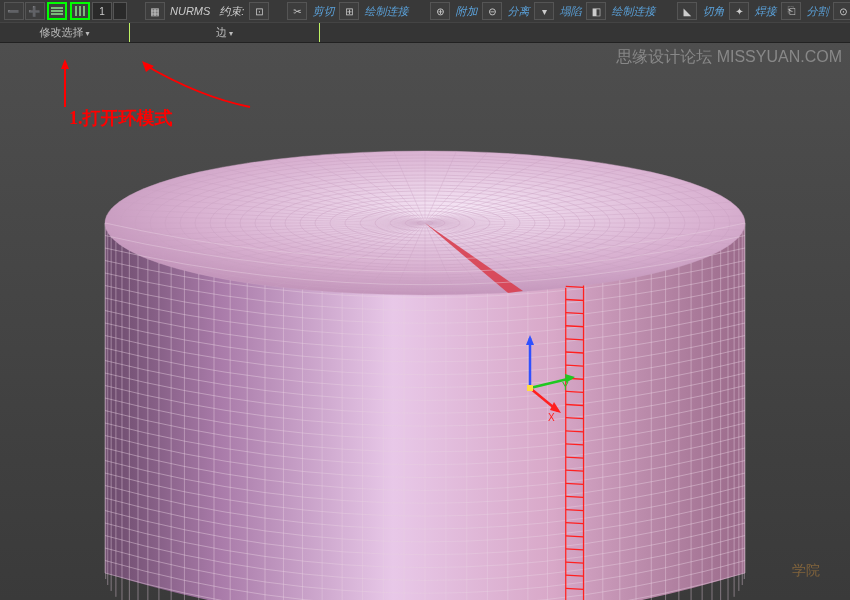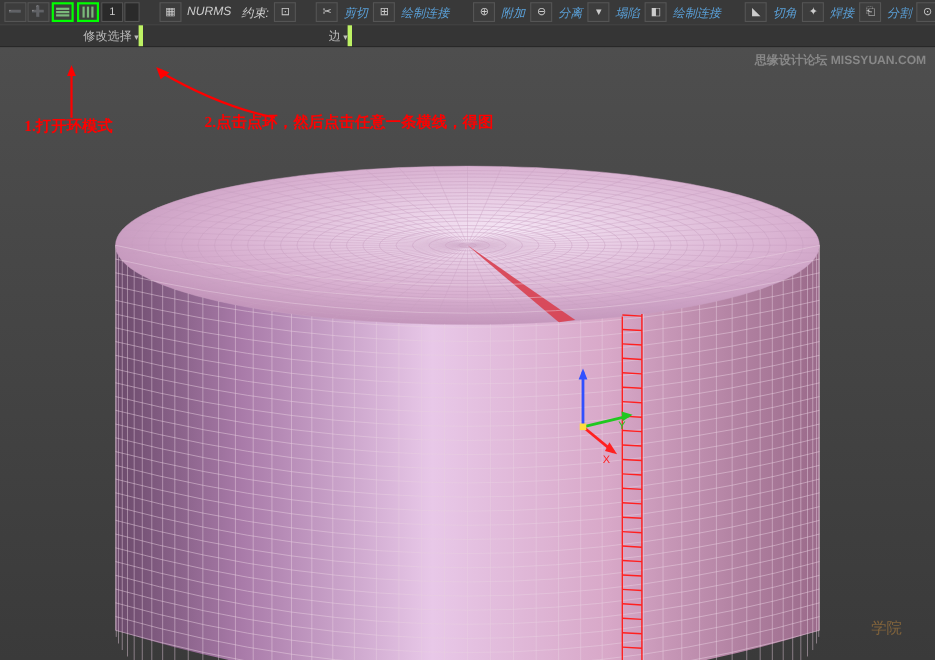--- a/index.html
+++ b/index.html
@@ -11,39 +11,39 @@
   
   .tool-btn { width: 20px; height: 18px; background: #3d3d3d; border: 1px solid #555; display: flex; align-items: center; justify-content: center; cursor: pointer; font-size: 10px; }
   .tool-btn.green-box { border: 2px solid #0f0; margin: 0 1px; }
   
   .tool-group { display: flex; gap: 1px; align-items: center; margin-right: 6px; }
   .tool-label { font-size: 11px; color: #ccc; margin: 0 4px; white-space: nowrap; font-style: italic; }
   .tool-label.link { color: #5aa0d8; }
   
   .divider { width: 1px; height: 16px; background: #555; margin: 0 4px; }
   
-  .section-label { flex: 1; text-align: right; font-size: 11px; color: #bbb; padding: 2px 0; border-right: 4px solid #bef264; }
+  .section-label { flex: 1; text-align: center; font-size: 11px; color: #bbb; padding: 2px 0; border-right: 1px solid #bef264; }
   .section-label.dropdown::after { content: " ▾"; font-size: 8px; }
   
   .spinner { width: 14px; height: 18px; background: #2a2a2a; border: 1px solid #555; }
   .num-input { width: 20px; height: 18px; background: #2a2a2a; border: 1px solid #555; color: #ccc; text-align: center; font-size: 10px; }
   
   .viewport { position: relative; width: 850px; height: 557px; background: linear-gradient(180deg, #4e4e4e 0%, #3a3a3a 100%); }
   
   .cylinder-container { position: absolute; top: 70px; left: 95px; width: 660px; height: 510px; }
   
-  .annotation { position: absolute; font-size: 14px; font-weight: bold; color: #ff0000; z-index: 100; font-family: "SimSun", serif; }
+  .annotation { position: absolute; font-size: 18px; font-weight: bold; color: #ff0000; z-index: 100; font-family: "SimSun", serif; margin-left: 47px; }
   .ann1 { top: 63px; left: 22px; }
   .ann2 { top: 59px; left: 186px; }
   
   .arrow { position: absolute; z-index: 99; }
   .arrow1 { top: 14px; left: 60px; }
   .arrow2 { top: 14px; left: 140px; }
   
-  .watermark { position: absolute; top: 4px; right: 8px; font-size: 11px; color: #888; z-index: 200; font-weight: bold; }
+  .watermark { position: absolute; top: 4px; right: 8px; font-size: 16px; color: #888; z-index: 200; }
   .watermark2 { position: absolute; bottom: 20px; right: 30px; font-size: 14px; color: rgba(200,140,60,0.5); z-index: 200; }
   
   .gizmo { position: absolute; top: 290px; left: 500px; z-index: 50; }
   
   svg.cyl { position: absolute; top: 0; left: 0; }
 </style>
 </head>
 <body>
 
 <div class="toolbar">
@@ -368,17 +368,16 @@
   <svg class="arrow arrow1" width="40" height="60">
     <line x1="5" y1="50" x2="5" y2="8" stroke="#ff0000" stroke-width="2"></line>
     <polygon points="5,2 1,12 9,12" fill="#ff0000"></polygon>
   </svg>
   <svg class="arrow arrow2" width="120" height="60">
     <path d="M 110 50 Q 60 40 5 8" stroke="#ff0000" stroke-width="2" fill="none"></path>
     <polygon points="2,4 6,15 14,9" fill="#ff0000"></polygon>
   </svg>
 
   <div class="annotation ann1">1.打开环模式</div>
-  <div class="annotation ann2">2.点击点环，然后点击任意一条横线，得图</div>
 
   <div class="watermark">思缘设计论坛  MISSYUAN.COM</div>
   <div class="watermark2">学院</div>
 </div>
 
 </body></html>

